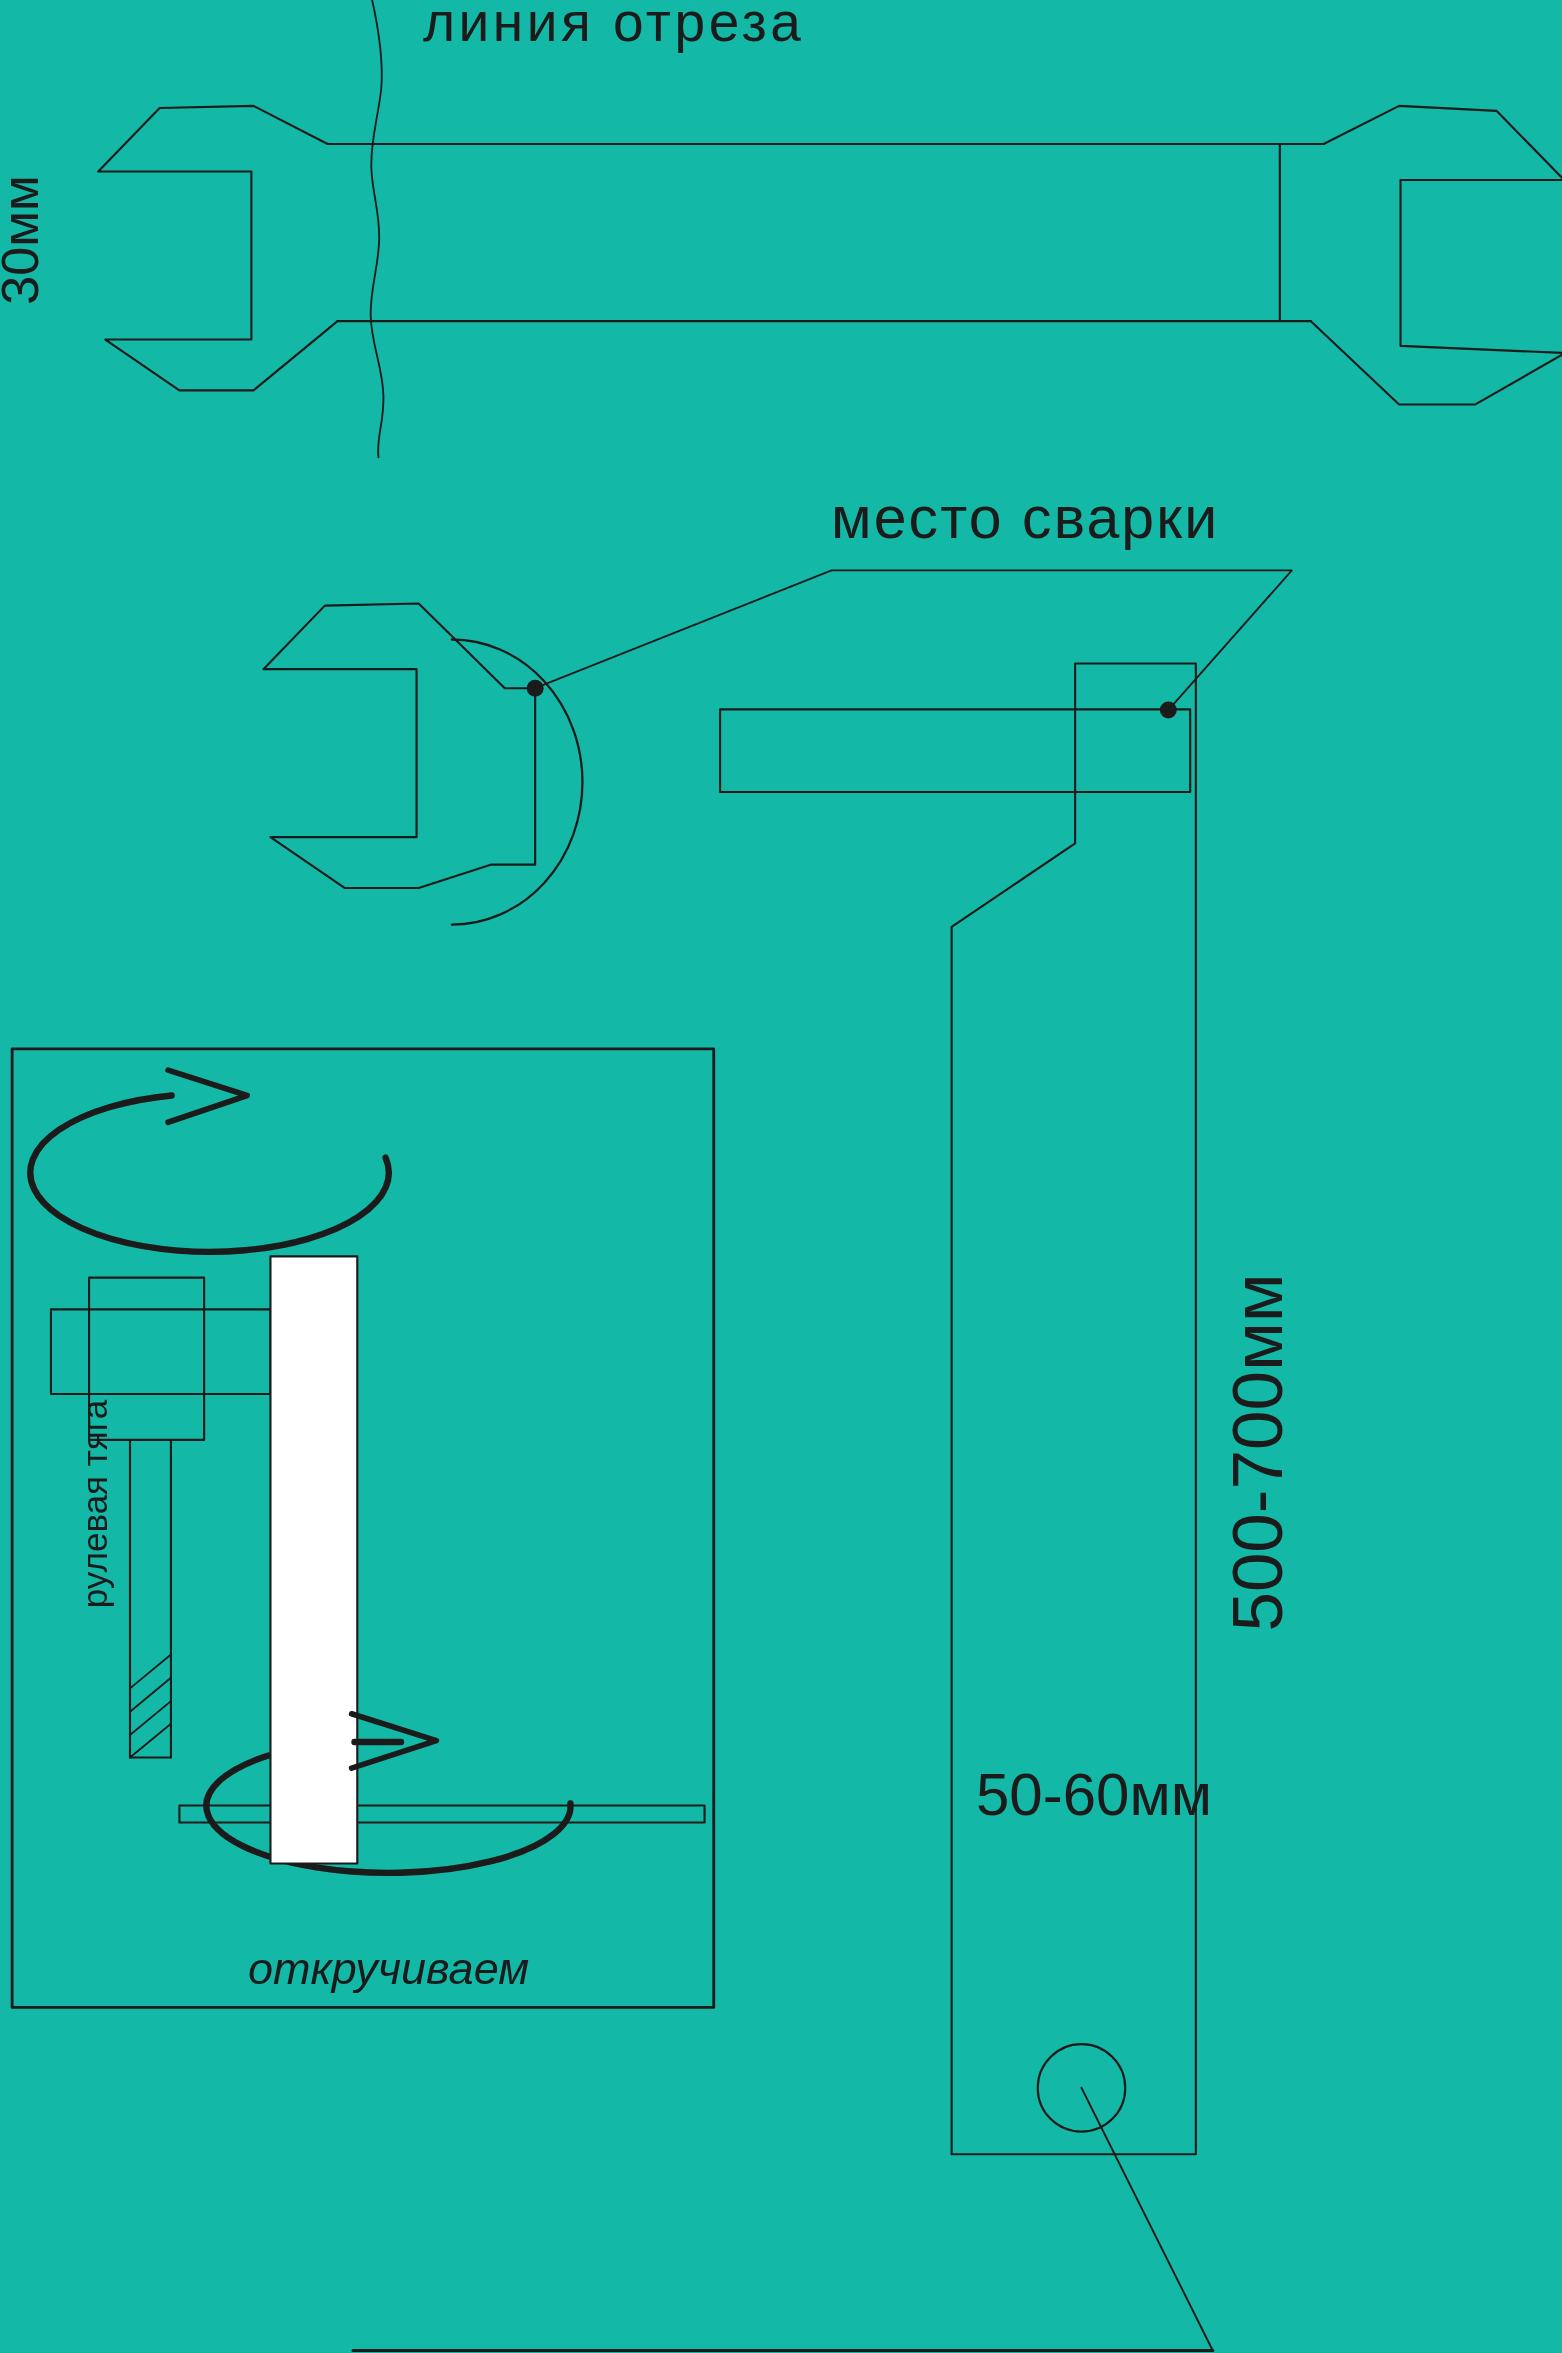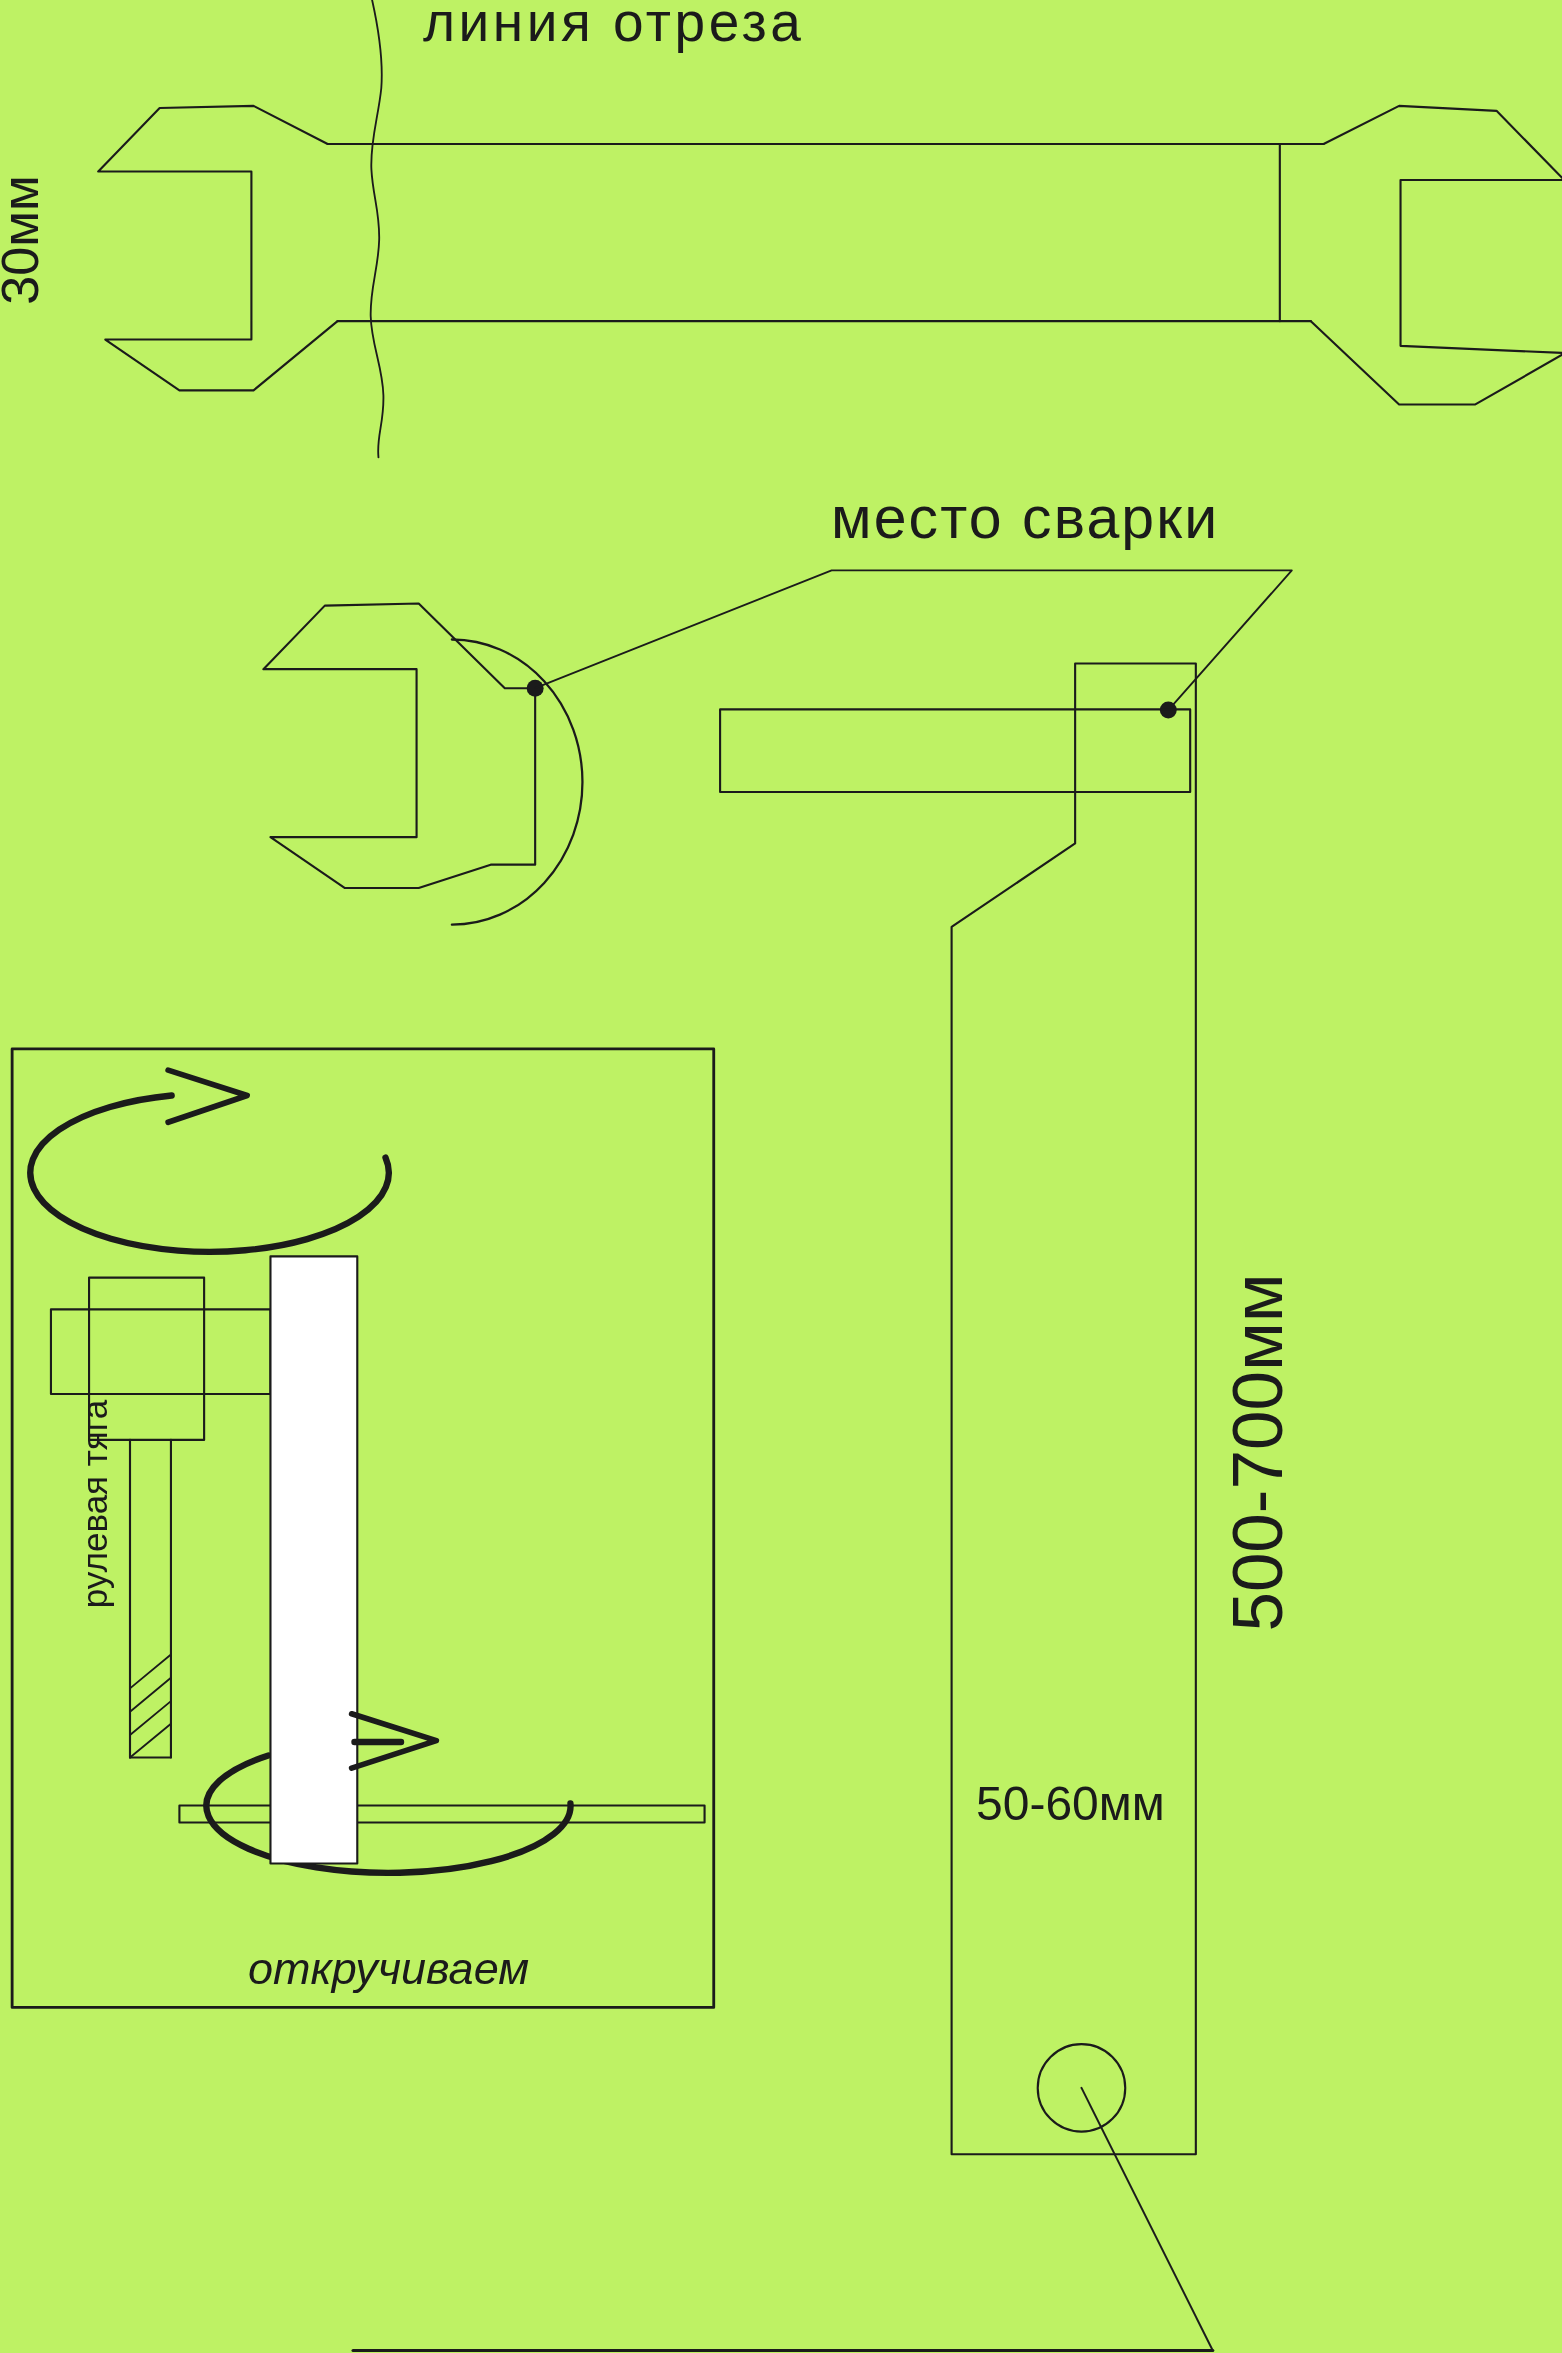--- a/index.html
+++ b/index.html
@@ -1,40 +1,40 @@
 <!DOCTYPE html>
 <html style="font-size:11.3px"><head>
 <meta charset="utf-8">
 <style>
   html,body{margin:0;padding:0;background:#ffffff;}
   .canvas{
     position:relative;
     width:1563px;height:2354px;
-    background:#bef264;
+    background:#14b8a6;
     font-family:"Liberation Sans", sans-serif;
     color:#1b1b1b;
     overflow:hidden;
   }
   .canvas svg{position:absolute;left:0;top:0;}
   .lbl{
     position:absolute;
     color:#1b1b1b;
     white-space:nowrap;
     line-height:1.05;
   }
   .lbl.rot{
     transform:rotate(-90deg);
     transform-origin:center center;
     text-align:center;
   }
   #lbl-title      {left:423px;  top:-5.6px;   width:508px;  font-size:55px;  letter-spacing:3.5px;}
   #lbl-30mm       {left:-71px; top:212px;  width:184px;  height:56px; font-size:52px;}
   #lbl-weld       {left:831px; top:488px;  width:480px;  font-size:59px;  letter-spacing:2.1px;}
   #lbl-length     {left:1073px; top:1410px; width:381px;  height:85px; font-size:71px;}
-  #lbl-offset     {left:976px; top:1763px; width:212px;  font-size:48px;margin-top:16px;}
+  #lbl-offset     {left:976px; top:1763px; width:212px;  font-size:60px;}
   #lbl-rod        {left:-37px;  top:1484px; width:268px;  height:40px; font-size:35px;}
   #lbl-unscrew    {left:248px;  top:1945px; width:296px;  font-size:45px;font-style:italic;}
   #lbl-eye        {left:356px;  top:2249px; width:812px; font-size:71px; letter-spacing:0.7px;}
 </style>
 </head>
 <body>
 
 <div class="canvas">
 
   <svg width="1563" height="2354" viewBox="0 0 2214 3335" fill="none" stroke="#1b1b1b" stroke-width="3" stroke-linecap="round" stroke-linejoin="round">

